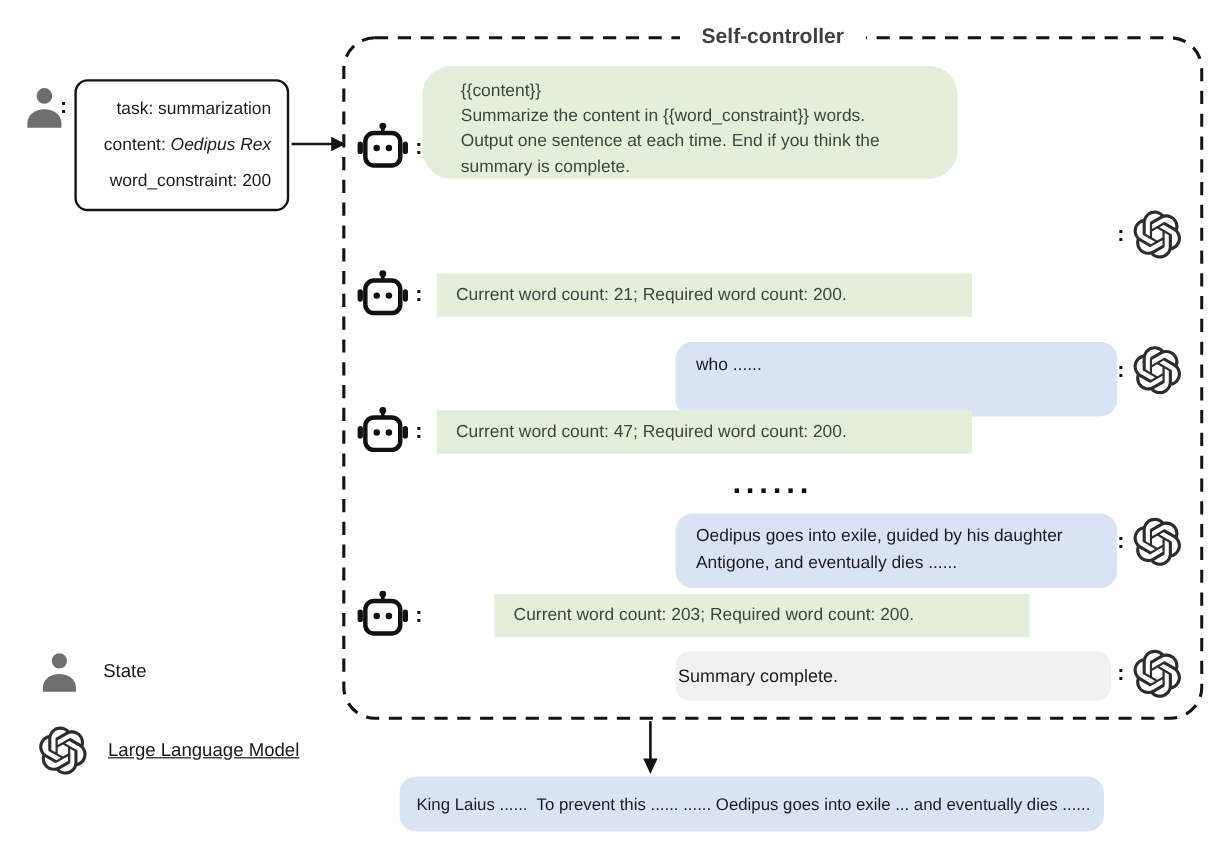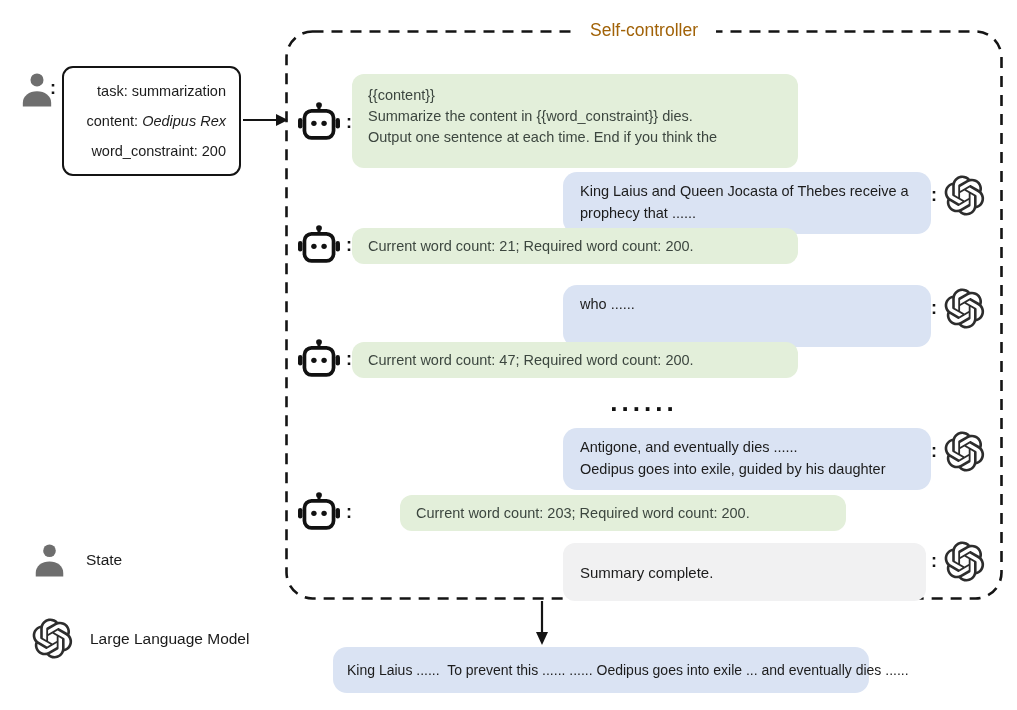--- a/index.html
+++ b/index.html
@@ -17,42 +17,42 @@
   .input-line{margin-bottom:10px;white-space:nowrap;}
   .input-line em{font-style:italic;}
   .big-colon{font-weight:700;font-size:18px;color:#141414;}
   .user-colon{left:50px;top:78px;}
   
   .controller{left:285px;top:30px;width:718px;height:570px;}
   .controller-border{position:absolute;left:0;top:0;}
   .controller-title{
     position:absolute;top:-14px;left:50%;transform:translateX(-50%);
     background:#ffffff;padding:0 18px;font-size:17.5px;line-height:28px;
-    color:#a16207;white-space:nowrap;
+    color:#404040;white-space:nowrap;font-weight:bold;
   }
   
   .bubble{position:absolute;box-sizing:border-box;}
   .green{background:#e3efda;color:#3c463f;}
   .blue{background:#dae3f3;color:#1c1c1c;}
   .gray{background:#f1f1f2;color:#1c1c1c;}
-  .prompt-bubble{left:67px;top:25px;width:446px;height:94px;border-radius:12px;
-    padding:11px 16px;font-size:14.5px;line-height:21px;margin-top:19px;}
-  .green-row{left:67px;width:446px;height:36px;border-radius:12px;
+  .prompt-bubble{left:67px;top:25px;width:446px;height:94px;border-radius:24px;
+    padding:11px 32px;font-size:14.5px;line-height:21px;}
+  .green-row{left:79px;width:446px;height:36px;border-radius:0;
     display:flex;align-items:center;padding:0 16px;font-size:14.5px;}
   .blue-row{left:278px;width:368px;height:62px;border-radius:14px;
     padding:9px 17px;font-size:14.5px;line-height:21.5px;}
-  .gray-row{left:278px;top:513px;width:363px;height:58px;border-radius:12px;
-    display:flex;align-items:center;padding:0 17px;font-size:15px;}
+  .gray-row{left:278px;top:513px;width:363px;height:41px;border-radius:12px;
+    display:flex;align-items:center;padding:0 2px;font-size:15px;}
   
   .robot-tag{position:absolute;left:12px;display:flex;align-items:center;gap:5px;}
   .gpt-tag{position:absolute;left:646px;display:flex;align-items:center;gap:7px;}
   .sep-dots{position:absolute;left:0;top:357px;width:100%;text-align:center;
     font-size:26px;font-weight:900;letter-spacing:4px;line-height:30px;color:#111;}
   
-  .output-bubble{left:333px;top:647px;width:536px;height:46px;background:#dae3f3;
+  .output-bubble{left:333px;top:647px;width:587px;height:46px;background:#dae3f3;
     border-radius:14px;display:flex;align-items:center;padding:0 14px;
     font-size:14px;color:#1c1c1c;white-space:pre;box-sizing:border-box;}
   
   .legend-item{position:absolute;display:flex;align-items:center;}
   .legend-label{font-size:15.5px;color:#1a1a1a;}
   svg{display:block;}
   .arrow-layer{left:0;top:0;pointer-events:none;}
 </style>
 </head>
 <body>
@@ -95,28 +95,25 @@
           <circle cx="13" cy="2" r="1.7" fill="#111"></circle>
           <rect x="4.4" y="5.4" width="17.2" height="16" rx="4.2" fill="#fff" stroke="#111" stroke-width="2.2"></rect>
           <circle cx="10" cy="12.8" r="1.6" fill="#111"></circle>
           <circle cx="16" cy="12.8" r="1.6" fill="#111"></circle>
         </svg>
       </span>
       <span class="big-colon">:</span>
     </div>
     <div class="bubble green prompt-bubble">
       <div>{{content}}</div>
-      <div>Summarize the content in {{word_constraint}} dies.</div>
+      <div>Summarize the content in {{word_constraint}} words.</div>
       <div>Output one sentence at each time. End if you think the</div>
-    </div>
-
-    <div class="bubble blue blue-row" style="top:142px;">
-      <div>King Laius and Queen Jocasta of Thebes receive a</div>
-      <div>prophecy that ......</div>
-    </div>
+      <div>summary is complete.</div>
+    </div>
+
     <div class="gpt-tag" style="top:145px;">
       <span class="big-colon">:</span>
       <span>
         <svg width="41" height="41" viewBox="0 0 41 41">
             <path fill="#2d2d2d" d="M37.5324 16.8707C37.9808 15.5241 38.1363 14.0974 37.9886 12.6859C37.8409 11.2744 37.3934 9.91076 36.676 8.68622C35.6126 6.83404 33.9882 5.3676 32.0373 4.4985C30.0864 3.62941 27.9098 3.40259 25.8215 3.85078C24.8796 2.7893 23.7219 1.94125 22.4257 1.36341C21.1295 0.785575 19.7249 0.491269 18.3058 0.500197C16.1708 0.495044 14.0893 1.16803 12.3614 2.42214C10.6335 3.67624 9.34853 5.44666 8.6917 7.47815C7.30085 7.76286 5.98686 8.3414 4.8377 9.17505C3.68854 10.0087 2.73073 11.0782 2.02839 12.312C0.956464 14.1591 0.498905 16.2988 0.721698 18.4228C0.944492 20.5467 1.83612 22.5449 3.268 24.1293C2.81966 25.4759 2.66413 26.9026 2.81182 28.3141C2.95951 29.7256 3.40701 31.0892 4.12437 32.3138C5.18791 34.1659 6.8123 35.6322 8.76321 36.5013C10.7141 37.3704 12.8907 37.5973 14.9789 37.1492C15.9208 38.2107 17.0786 39.0587 18.3747 39.6366C19.6709 40.2144 21.0755 40.5087 22.4946 40.4998C24.6307 40.5054 26.7133 39.8321 28.4418 38.5772C30.1704 37.3223 31.4556 35.5506 32.1119 33.5179C33.5027 33.2332 34.8167 32.6547 35.9659 31.821C37.115 30.9874 38.0728 29.9178 38.7752 28.684C39.8458 26.8371 40.3023 24.6979 40.0789 22.5748C39.8556 20.4517 38.9639 18.4544 37.5324 16.8707ZM22.4978 37.8849C20.7443 37.8874 19.0459 37.2733 17.6994 36.1501C17.7601 36.117 17.8666 36.0586 17.936 36.0161L25.9004 31.4156C26.1003 31.3019 26.2663 31.137 26.3813 30.9378C26.4964 30.7386 26.5563 30.5124 26.5549 30.2825V19.0542L29.9213 20.998C29.9389 21.0068 29.9541 21.0198 29.9656 21.0359C29.977 21.052 29.9842 21.0707 29.9867 21.0902V30.3889C29.9842 32.375 29.1946 34.2791 27.7909 35.6841C26.3872 37.0892 24.4838 37.8806 22.4978 37.8849ZM6.39227 31.0064C5.51397 29.4888 5.19742 27.7107 5.49804 25.9832C5.55718 26.0187 5.66048 26.0818 5.73461 26.1244L13.699 30.7248C13.8975 30.8408 14.1233 30.902 14.3532 30.902C14.583 30.902 14.8088 30.8408 15.0073 30.7248L24.731 25.1103V28.9979C24.7321 29.0177 24.7283 29.0376 24.7199 29.0556C24.7115 29.0736 24.6988 29.0893 24.6829 29.1012L16.6317 33.7497C14.9096 34.7416 12.8643 35.0097 10.9447 34.4954C9.02506 33.9811 7.38785 32.7263 6.39227 31.0064ZM4.29707 13.6194C5.17156 12.0998 6.55279 10.9364 8.19885 10.3327C8.19885 10.4013 8.19491 10.5228 8.19491 10.6071V19.8079C8.19351 20.0377 8.25334 20.2638 8.36823 20.4629C8.48312 20.6619 8.64893 20.8267 8.84863 20.9404L18.5723 26.5542L15.206 28.4979C15.1894 28.5089 15.1703 28.5155 15.1505 28.5173C15.1307 28.5191 15.1107 28.5159 15.0924 28.5081L7.04046 23.8557C5.32135 22.8601 4.06716 21.2235 3.55289 19.3046C3.03862 17.3858 3.30624 15.3413 4.29707 13.6194ZM31.955 20.0556L22.2312 14.4411L25.5976 12.4981C25.6142 12.4872 25.6333 12.4805 25.6531 12.4787C25.6729 12.4769 25.6928 12.4801 25.7111 12.4879L33.7631 17.1364C34.9967 17.849 36.0017 18.8982 36.6606 20.1613C37.3194 21.4244 37.6047 22.849 37.483 24.2684C37.3613 25.6878 36.8377 27.0432 35.9733 28.1712C35.1089 29.2993 33.9396 30.1536 32.6026 30.6372C32.6026 30.5679 32.6026 30.4456 32.6026 30.3621V21.1613C32.6045 20.9317 32.5451 20.7057 32.4308 20.5066C32.3165 20.3075 32.1512 20.1429 31.955 20.0556ZM35.3055 15.0128C35.2464 14.9765 35.1431 14.9142 35.069 14.8717L27.1045 10.2712C26.906 10.1554 26.6803 10.0943 26.4504 10.0943C26.2206 10.0943 25.9948 10.1554 25.7963 10.2712L16.0726 15.8858V11.9982C16.0715 11.9783 16.0753 11.9585 16.0837 11.9405C16.0921 11.9225 16.1048 11.9068 16.1207 11.8949L24.1719 7.25025C25.4053 6.53903 26.8158 6.19376 28.2383 6.25482C29.6608 6.31589 31.0364 6.78077 32.2044 7.59508C33.3723 8.40939 34.2842 9.53945 34.8334 10.8531C35.3826 12.1667 35.5464 13.6095 35.3055 15.0128ZM14.2424 21.9419L10.8752 19.9981C10.8576 19.9893 10.8423 19.9763 10.8309 19.9602C10.8195 19.9441 10.8122 19.9254 10.8098 19.9058V10.6071C10.8107 9.18295 11.2173 7.78848 11.9819 6.58696C12.7466 5.38544 13.8377 4.42659 15.1275 3.82264C16.4173 3.21869 17.8524 2.99464 19.2649 3.1767C20.6775 3.35876 22.0089 3.93941 23.1034 4.85067C23.0427 4.88379 22.937 4.94215 22.8668 4.98473L14.9024 9.58517C14.7025 9.69878 14.5366 9.86356 14.4215 10.0626C14.3065 10.2616 14.2466 10.4877 14.2479 10.7175L14.2424 21.9419ZM16.071 17.9991L20.4018 15.4978L24.7325 17.9975V22.9985L20.4018 25.4983L16.071 22.9985V17.9991Z"></path>
           </svg>
       </span>
     </div>
 
     <div class="robot-tag" style="top:193px;">
@@ -163,22 +160,22 @@
       </span>
       <span class="big-colon">:</span>
     </div>
     <div class="bubble green green-row" style="top:312px;">
       <span>Current word count: 47; Required word count: 200.</span>
     </div>
 
     <div class="sep-dots">......</div>
 
     <div class="bubble blue blue-row" style="top:398px;">
+      <div>Oedipus goes into exile, guided by his daughter</div>
       <div>Antigone, and eventually dies ......</div>
-      <div>Oedipus goes into exile, guided by his daughter</div>
     </div>
     <div class="gpt-tag" style="top:401px;">
       <span class="big-colon">:</span>
       <span>
         <svg width="41" height="41" viewBox="0 0 41 41">
             <use href="#gpt-logo"></use>
           </svg>
       </span>
     </div>
 
@@ -217,21 +214,21 @@
     <span>
       <svg width="33" height="37" viewBox="0 0 24 26">
         <circle cx="12" cy="6.6" r="4.6" fill="#6e6e6e"></circle>
         <path d="M2 25.3v-2.6c0-4.9 4.5-8.2 10-8.2s10 3.3 10 8.2v2.6z" fill="#6e6e6e"></path>
       </svg>
     </span>
     <span class="legend-label">State</span>
   </div>
 
 
-  <div class="legend-item" style="left:32px;top:618px;gap:17px;">
+  <div class="legend-item" style="left:32px;top:605px;gap:17px;text-decoration:underline;">
     <span>
       <svg width="41" height="41" viewBox="0 0 41 41">
           <use href="#gpt-logo"></use>
         </svg>
     </span>
     <span class="legend-label">Large Language Model</span>
   </div>
 
   <div class="abs output-bubble">
     <span>King Laius ......  To prevent this ...... ...... Oedipus goes into exile ... and eventually dies ......</span>

